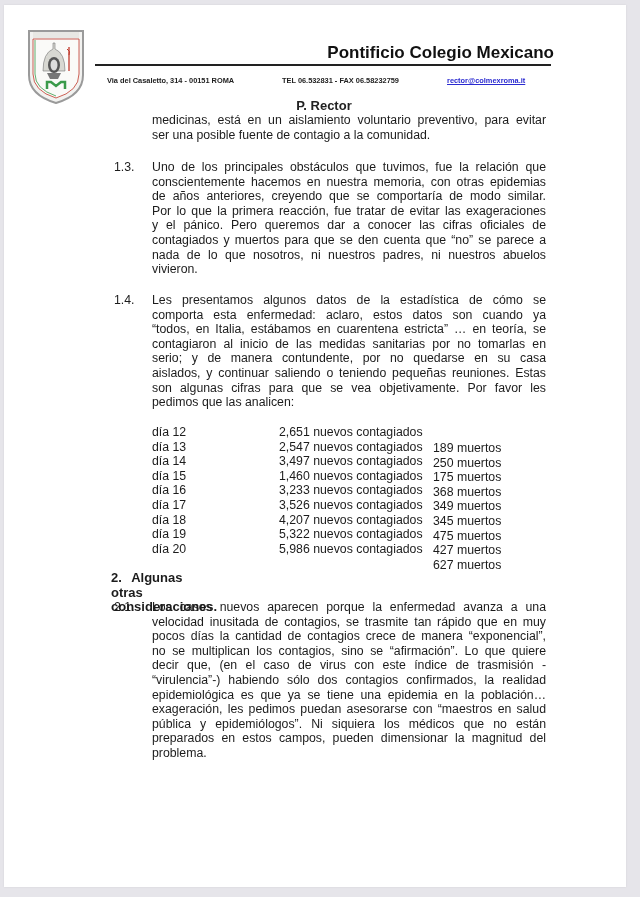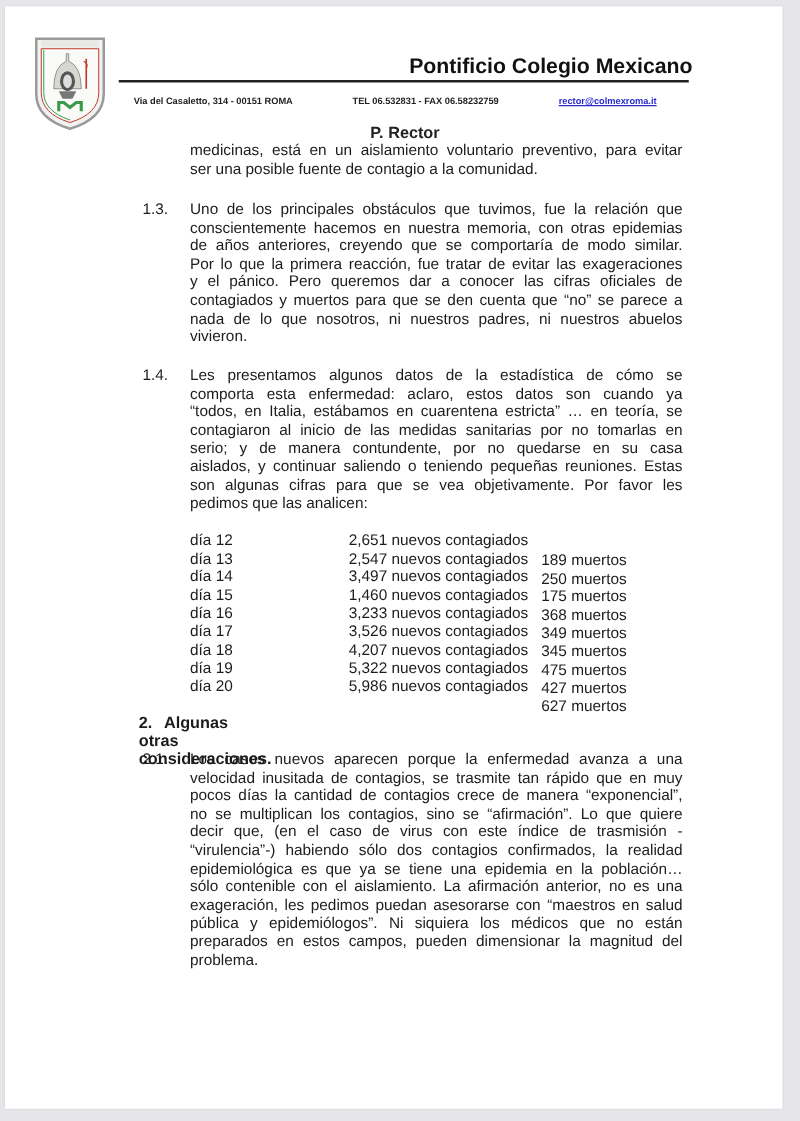--- a/index.html
+++ b/index.html
@@ -211,20 +211,19 @@
 
   <div class="num" style="top:600px">2.1.</div>
   <div class="para" style="top:600px">
     <span class="line">Los casos nuevos aparecen porque la enfermedad avanza a una</span>
     <span class="line">velocidad inusitada de contagios, se trasmite tan rápido que en muy</span>
     <span class="line">pocos días la cantidad de contagios crece de manera “exponencial”,</span>
     <span class="line">no se multiplican los contagios, sino se “afirmación”. Lo que quiere</span>
     <span class="line">decir que, (en el caso de virus con este índice de trasmisión -</span>
     <span class="line">“virulencia”-) habiendo sólo dos contagios confirmados, la realidad</span>
     <span class="line">epidemiológica es que ya se tiene una epidemia en la población…</span>
-    <span class="line">sólo contenible con el aislamiento. La afirmación anterior, no es una</span>
     <span class="line">exageración, les pedimos puedan asesorarse con “maestros en salud</span>
     <span class="line">pública y epidemiólogos”. Ni siquiera los médicos que no están</span>
     <span class="line">preparados en estos campos, pueden dimensionar la magnitud del</span>
     <span class="line last">problema.</span>
   </div>
 
 </div>
 
 </body></html>

